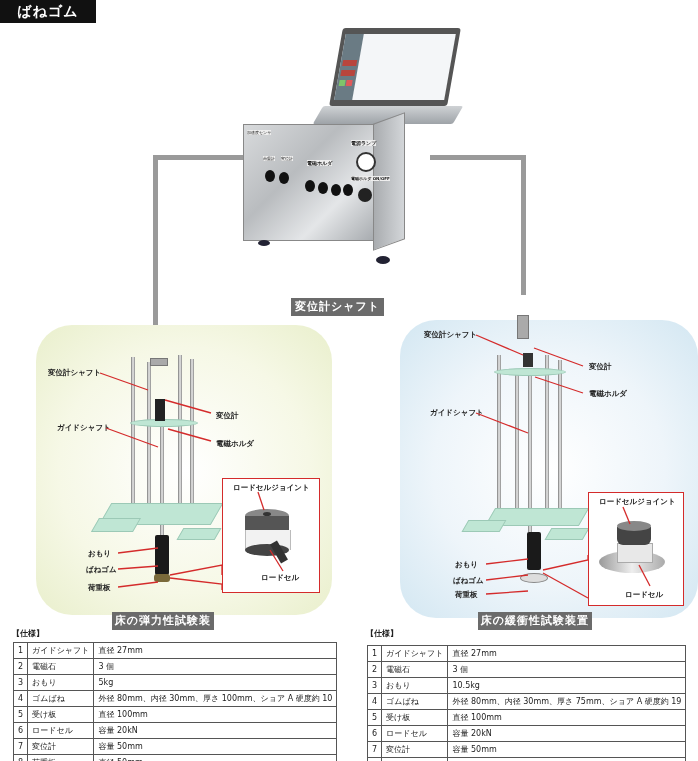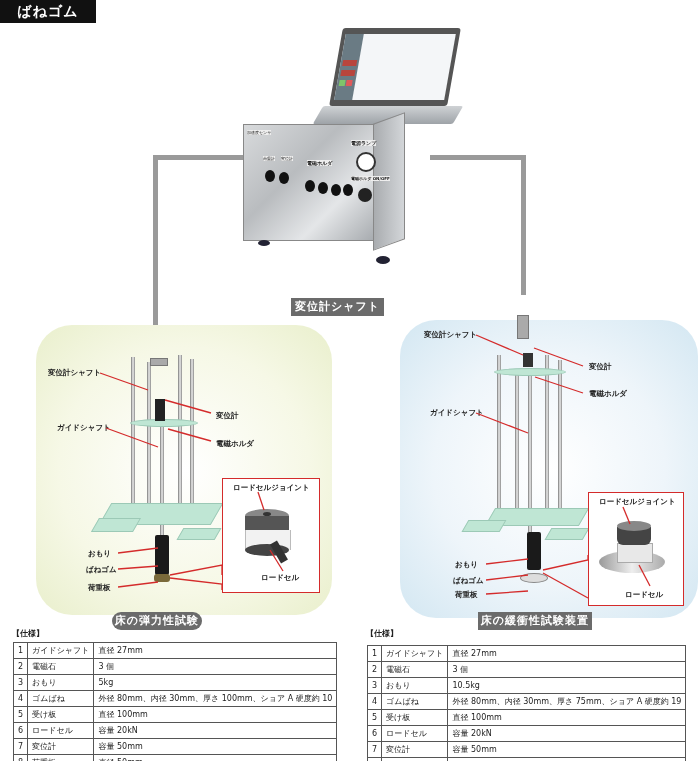--- a/index.html
+++ b/index.html
@@ -96,21 +96,21 @@
   <div style="position:absolute;left:22px;top:30px;width:44px;height:48px;">
     <div style="position:absolute;left:0;top:0;width:44px;height:14px;border-radius:50%;background:#888;"></div>
     <div style="position:absolute;left:0;top:7px;width:44px;height:14px;background:#555;"></div>
     <div style="position:absolute;left:0;top:21px;width:44px;height:20px;background:#f2f2f2;border-left:1px solid #bbb;border-right:1px solid #bbb;"></div>
     <div style="position:absolute;left:0;top:35px;width:44px;height:12px;border-radius:50%;background:#444;"></div>
     <div style="position:absolute;left:18px;top:3px;width:8px;height:4px;border-radius:50%;background:#333;"></div>
   </div>
   <div style="position:absolute;left:52px;top:62px;width:8px;height:22px;background:#333;transform:rotate(-30deg);"></div>
   <div class="lbl" style="left:38px;top:94px;">ロードセル</div>
 </div>
-<div class="caption" style="left:112px;top:612px;width:90px;border-radius:9px;">床の弾力性試験装置</div>
+<div class="caption" style="left:112px;top:612px;width:102px;">床の弾力性試験装置</div>
 
 <div class="panel panel-right"></div>
 <div class="abs" style="left:0;top:0;">
   <div style="position:absolute;left:517px;top:315px;width:10px;height:22px;background:#aaa;border:1px solid #777;"></div>
   <div class="rod" style="left:497px;top:355px;height:160px;"></div>
   <div class="rod" style="left:515px;top:370px;height:150px;"></div>
   <div class="rod" style="left:545px;top:355px;height:160px;"></div>
   <div class="rod" style="left:558px;top:360px;height:160px;"></div>
   <div class="rod" style="left:528px;top:372px;height:160px;"></div>
   <div class="plate" style="left:494px;top:368px;width:70px;height:6px;border-radius:50%;"></div>

